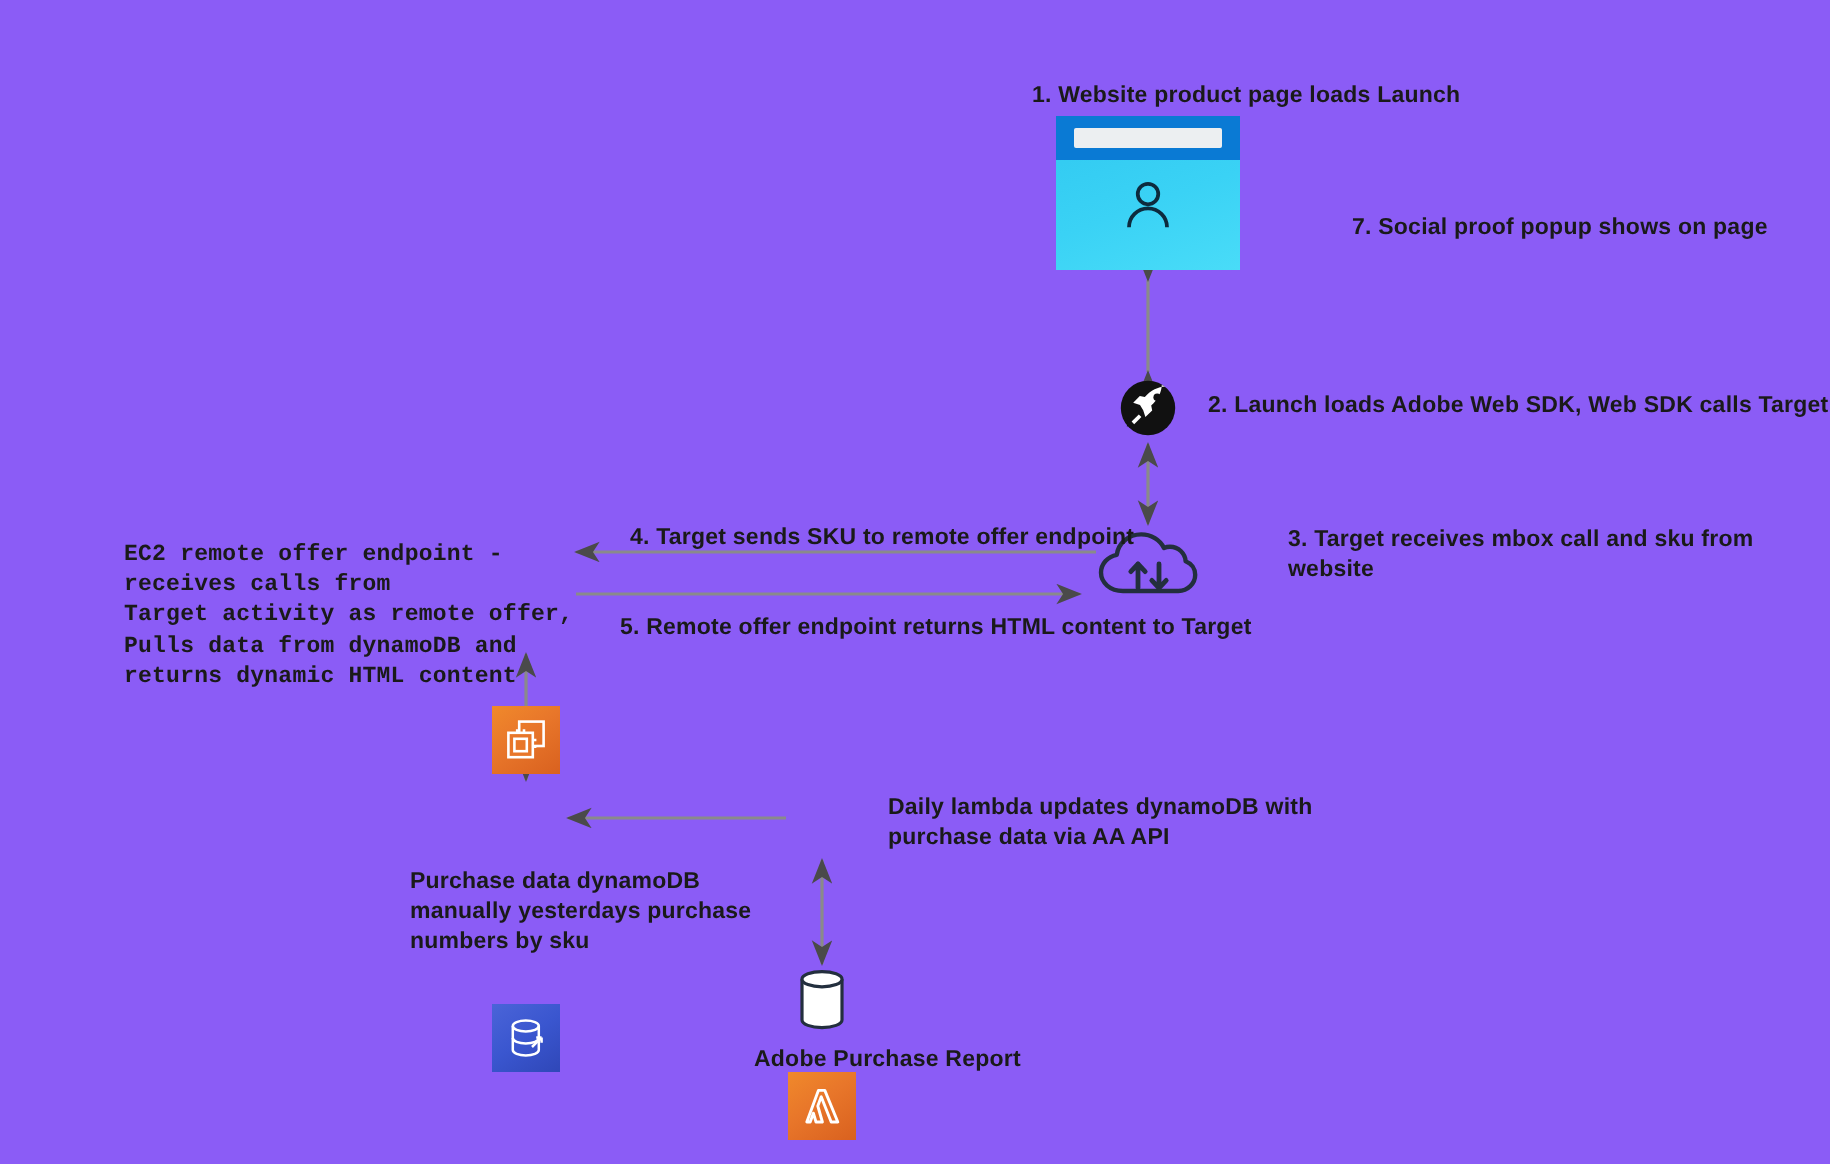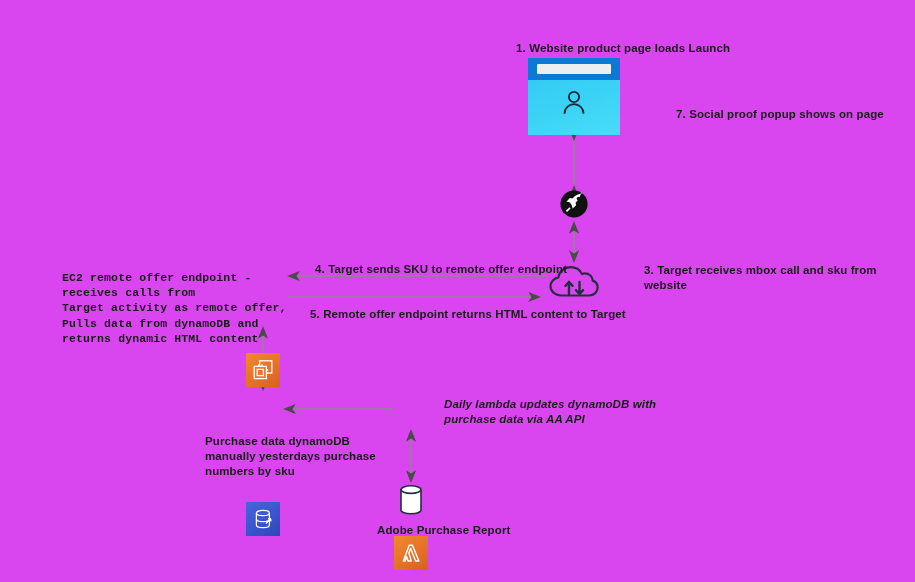--- a/index.html
+++ b/index.html
@@ -8,21 +8,21 @@
     background: #ffffff;
   }
   body {
     font-family: "Liberation Sans", sans-serif;
     -webkit-font-smoothing: antialiased;
   }
   #canvas {
     position: relative;
     width: 915px;
     height: 582px;
-    background: #d946ef;
+    background: #8b5cf6;
     overflow: hidden;
   }
   .lbl {
     position: absolute;
     font-weight: bold;
     color: #1a1a1a;
     font-size: 11.5px;
     line-height: 1.32;
     white-space: pre-line;
     letter-spacing: 0.01em;
@@ -208,36 +208,37 @@
     <svg width="26" height="34" viewBox="0 0 26 34">
       <path d="M3 6.6 L3 27 C3 29.1 7.5 30.8 13 30.8 C18.5 30.8 23 29.1 23 27 L23 6.6" fill="#ffffff" stroke="#232f3e" stroke-width="1.6"></path>
       <ellipse cx="13" cy="6.6" rx="10" ry="3.8" fill="#ffffff" stroke="#232f3e" stroke-width="1.6"></ellipse>
     </svg>
   </div>
 
   <div class="lbl" style="left:516px; top:41px;">1. Website product page loads Launch</div>
 
   <div class="lbl" style="left:630px; top:107px;margin-left:46px;">7. Social proof popup shows on page</div>
 
+  <div class="lbl" style="left:604px; top:196px;">2. Launch loads Adobe Web SDK, Web SDK calls Target</div>
 
 
   <div class="lbl" style="left:604px; top:263px;margin-left:40px;">3. Target receives mbox call and sku from website</div>
 
   <div class="lbl" style="left:315px; top:262px;">4. Target sends SKU to remote offer endpoint</div>
 
   <div class="lbl" style="left:310px; top:307px;">5. Remote offer endpoint returns HTML content to Target</div>
 
   <div class="lbl" style="left:62px; top:270px;font-family:Liberation Mono, monospace;">EC2 remote offer endpoint -
 receives calls from
 Target activity as remote offer,
 Pulls data from dynamoDB and
 returns dynamic HTML content</div>
 
   <div class="lbl" style="left:205px; top:434px;">Purchase data dynamoDB
 manually yesterdays purchase
 numbers by sku</div>
 
-  <div class="lbl" style="left:444px; top:397px;font-style:italic;">Daily lambda updates dynamoDB with
+  <div class="lbl" style="left:444px; top:397px;">Daily lambda updates dynamoDB with
 purchase data via AA API</div>
 
   <div class="lbl" style="left:377px; top:523px;">Adobe Purchase Report</div>
 
 </div>
 
 </body></html>

